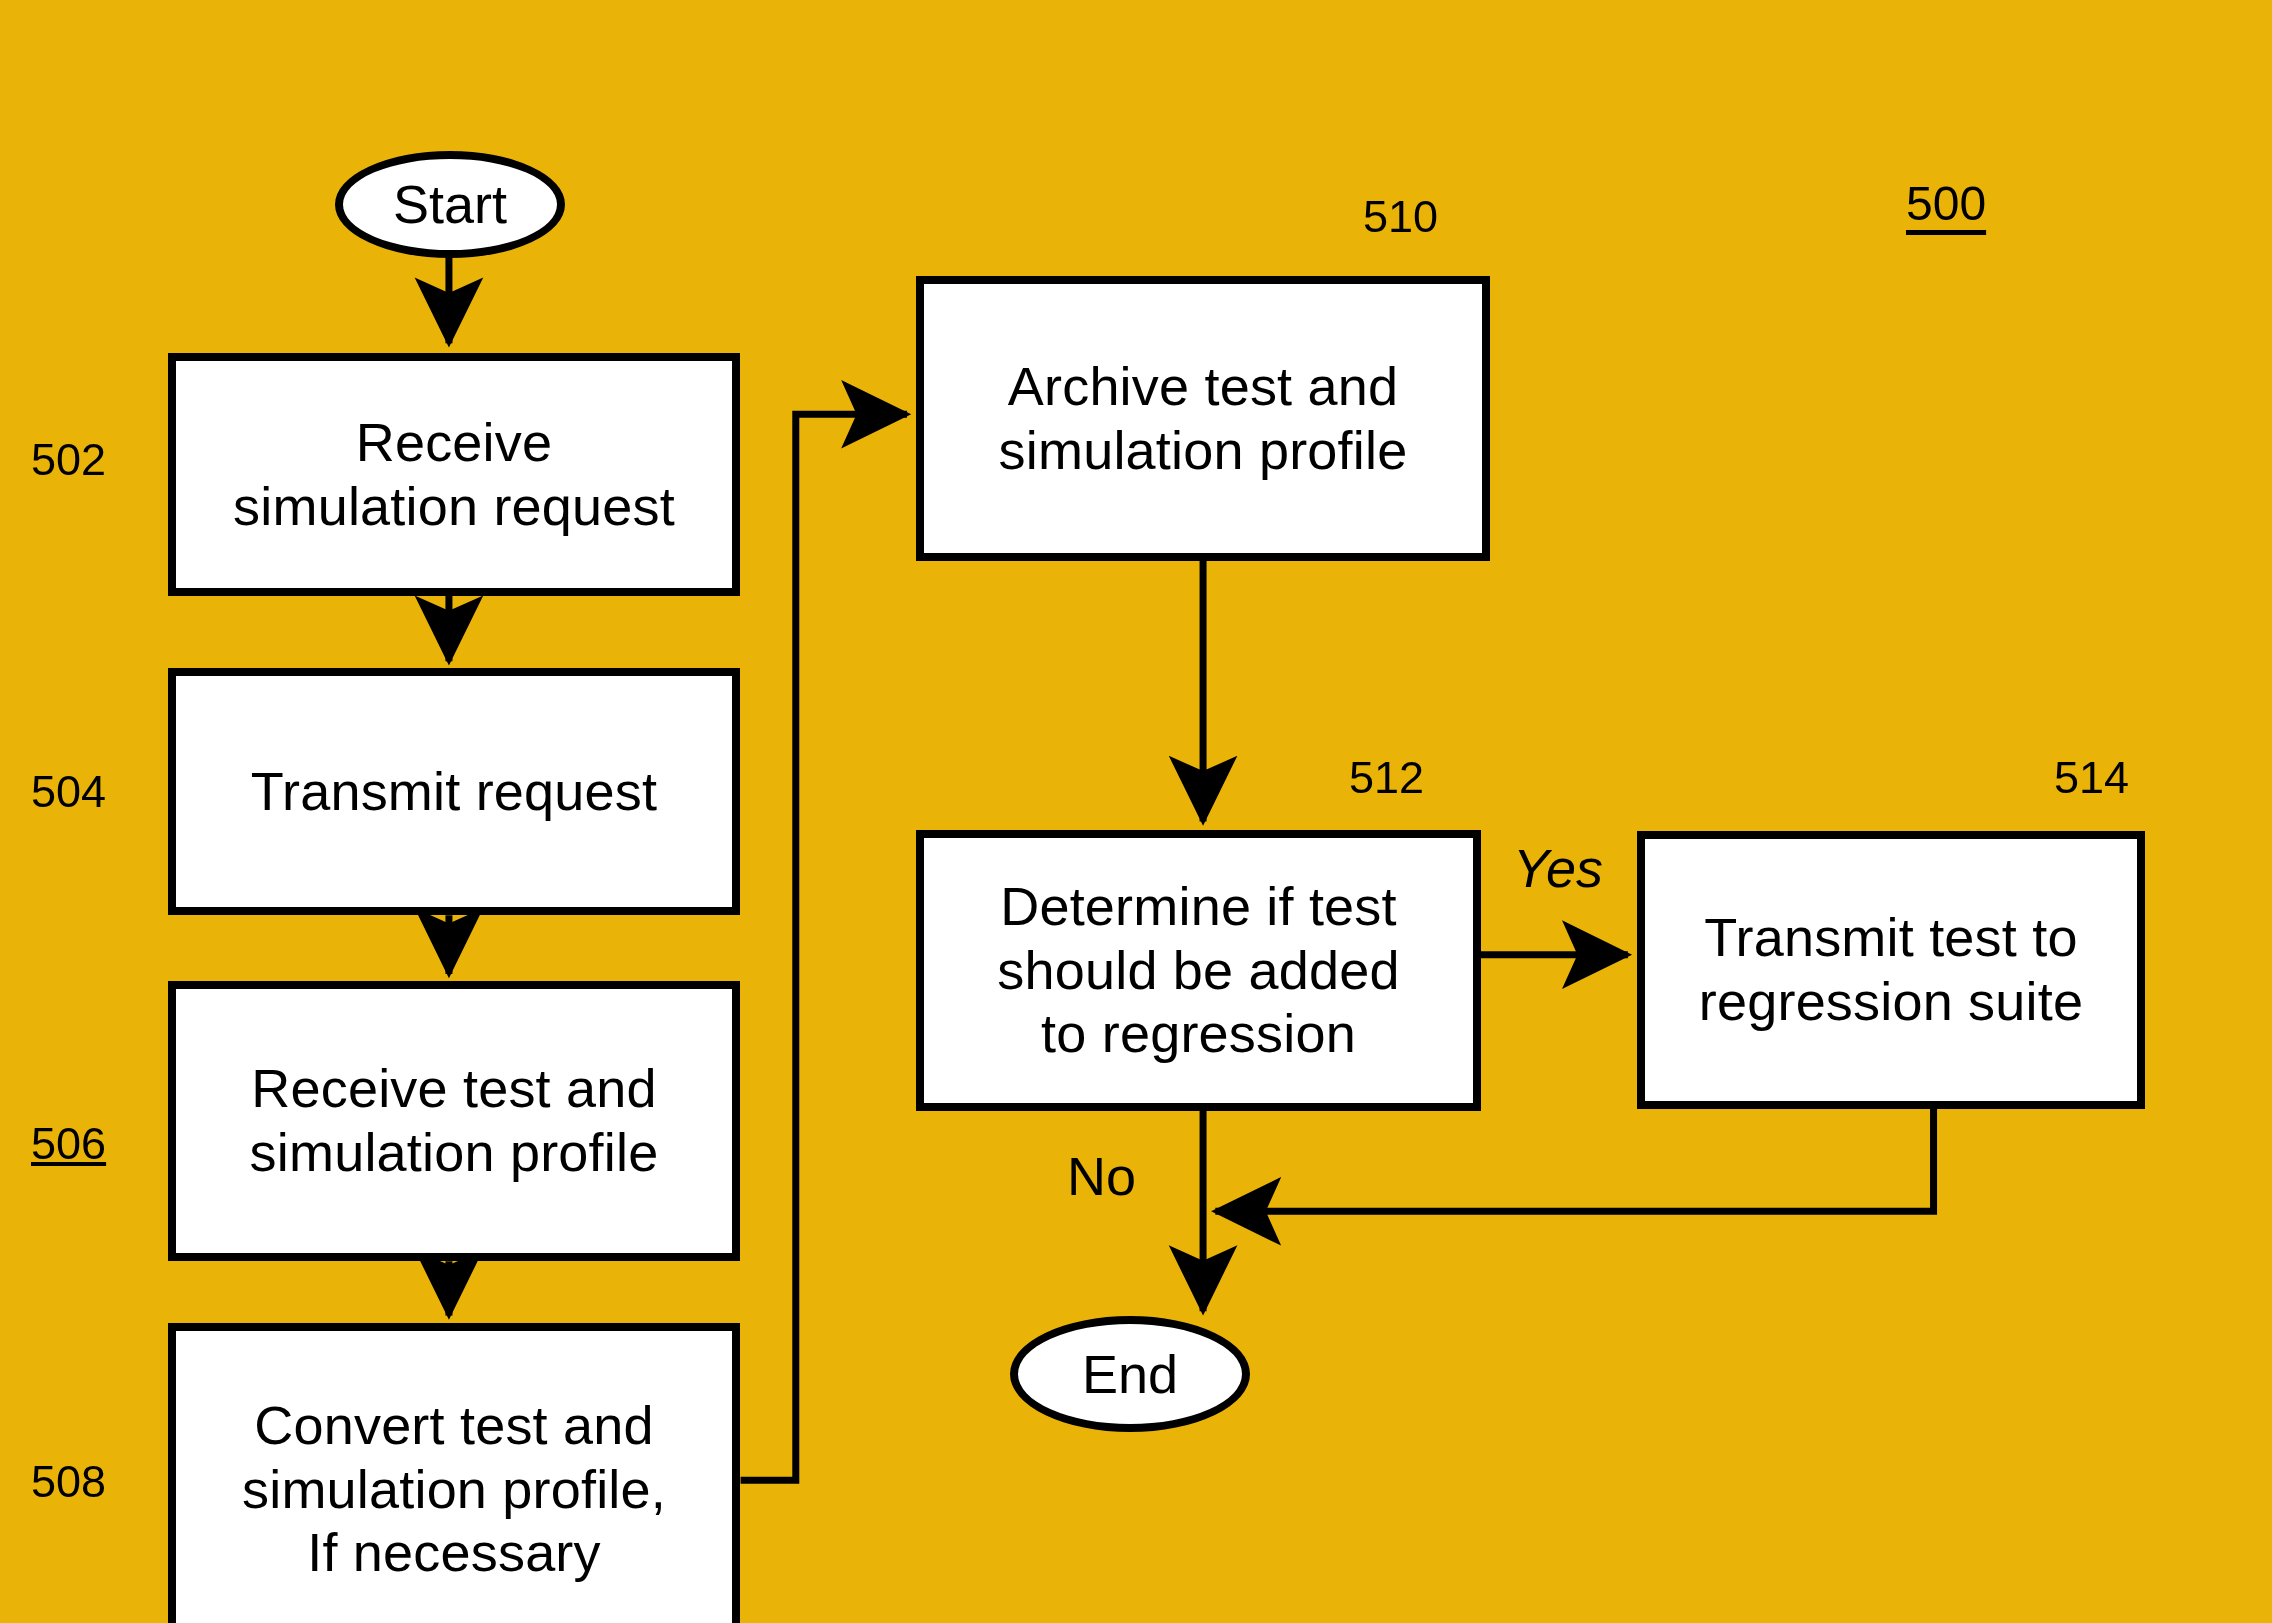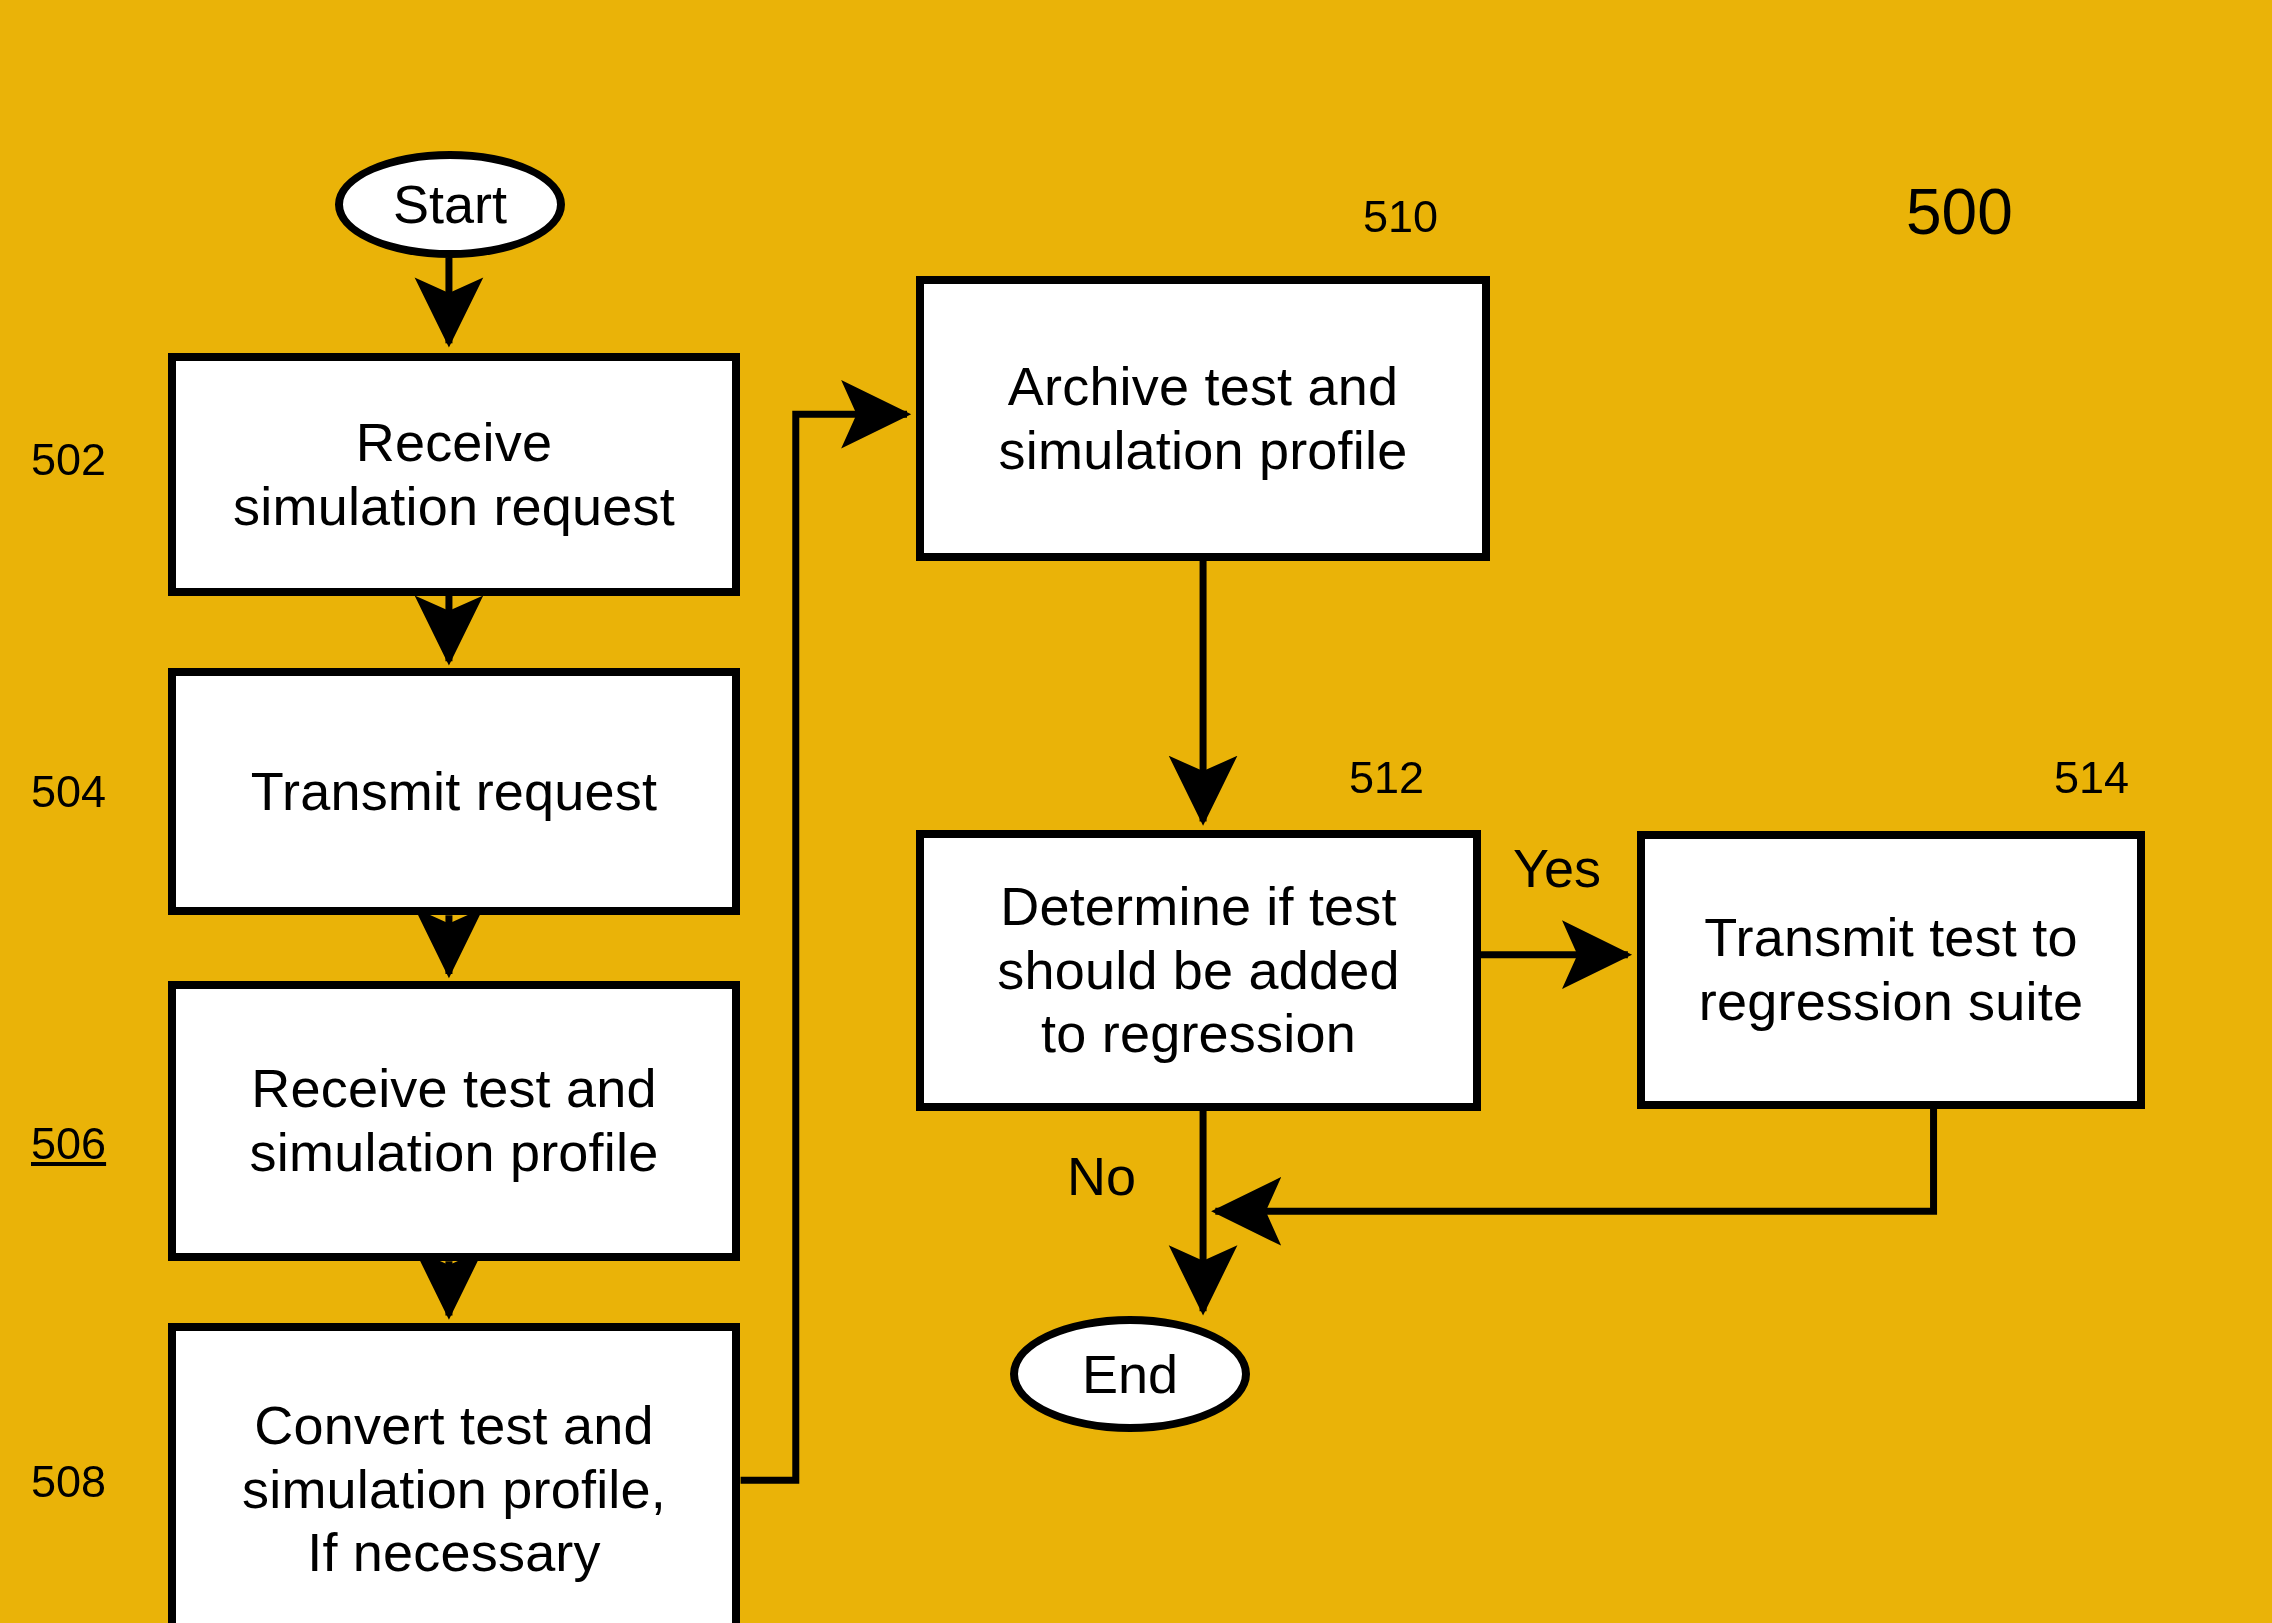--- a/index.html
+++ b/index.html
@@ -55,24 +55,25 @@
   }
   .reflabel {
     position: absolute;
     font-size: 45px;
     color: #000000;
     white-space: nowrap;
     line-height: 1;
   }
   .figlabel {
     position: absolute;
-    font-size: 64px;
+    font-size: 48px;
     color: #000000;
     white-space: nowrap;
     line-height: 1;
+    text-decoration: underline;
     text-underline-offset: 9.6px;
     text-decoration-thickness: 5.3px;
   }
   .edgelabel {
     position: absolute;
     font-size: 54px;
     color: #000000;
     white-space: nowrap;
     line-height: 1;
   }
@@ -162,21 +163,21 @@
 simulation profile</span>
   </div>
 
   <div class="reflabel" style="left:1349px; top:755px;">512</div>
   <div class="node proc" style="left:916px; top:830px; width:565px; height:281px;">
     <span class="txt">Determine if test
 should  be added
 to regression</span>
   </div>
 
-  <div class="edgelabel" style="left:1513px; top:841px;">Yes</div>
+  <div class="edgelabel" style="left:1513px; top:841px;font-style:italic;">Yes</div>
 
   <div class="reflabel" style="left:2054px; top:755px;">514</div>
   <div class="node proc" style="left:1637px; top:831px; width:508px; height:278px;">
     <span class="txt">Transmit test to
 regression   suite</span>
   </div>
 
   <div class="edgelabel" style="left:1067px; top:1149px;">No</div>
 
   <div class="node term" style="left:1010px; top:1316px; width:240px; height:116px;">

